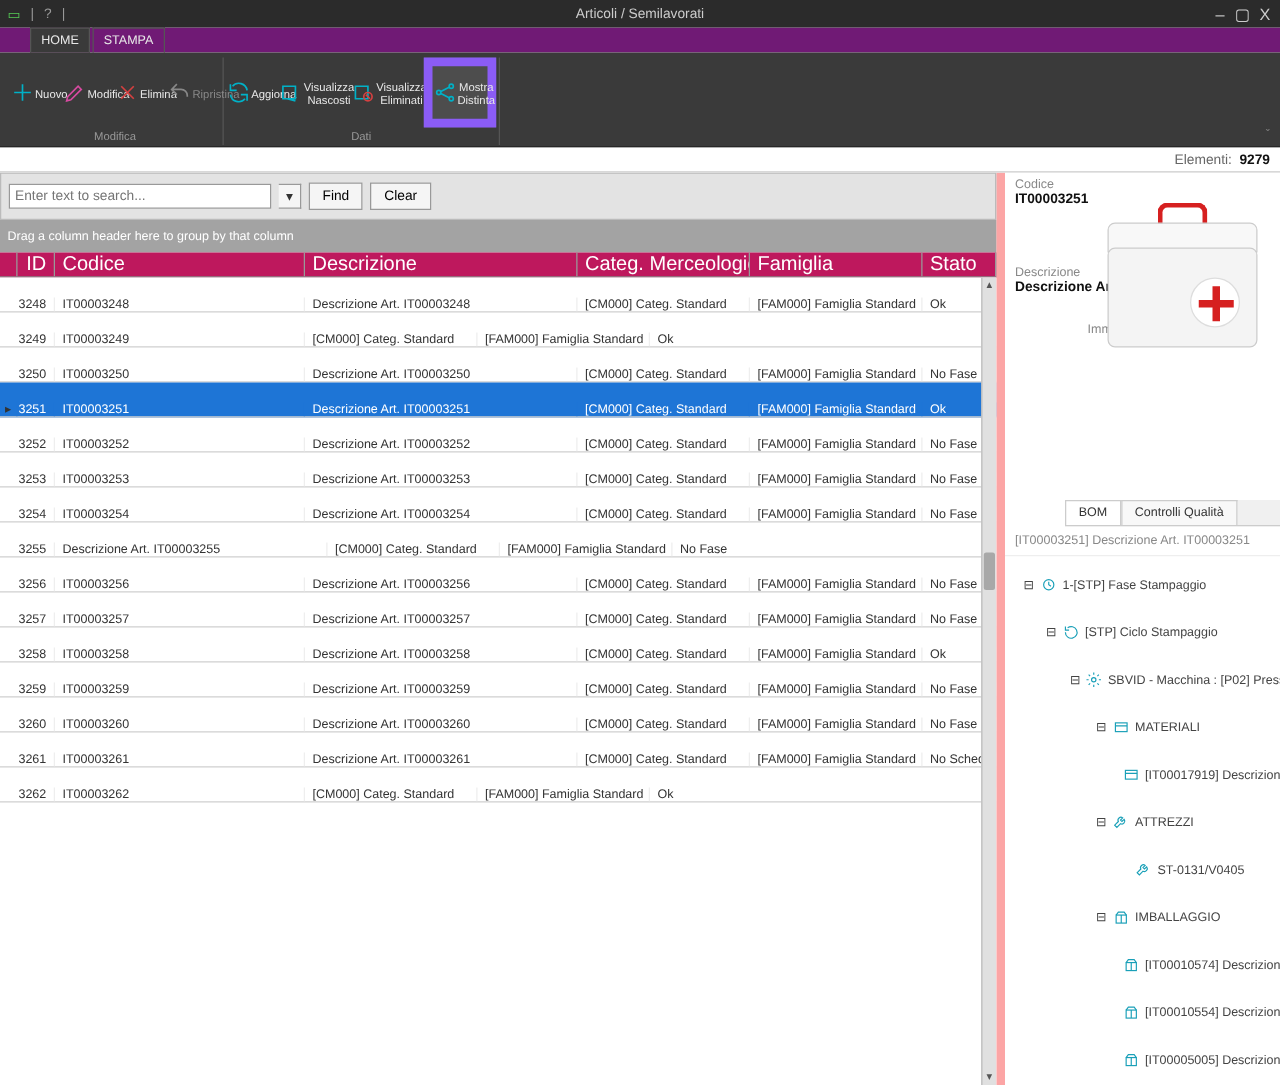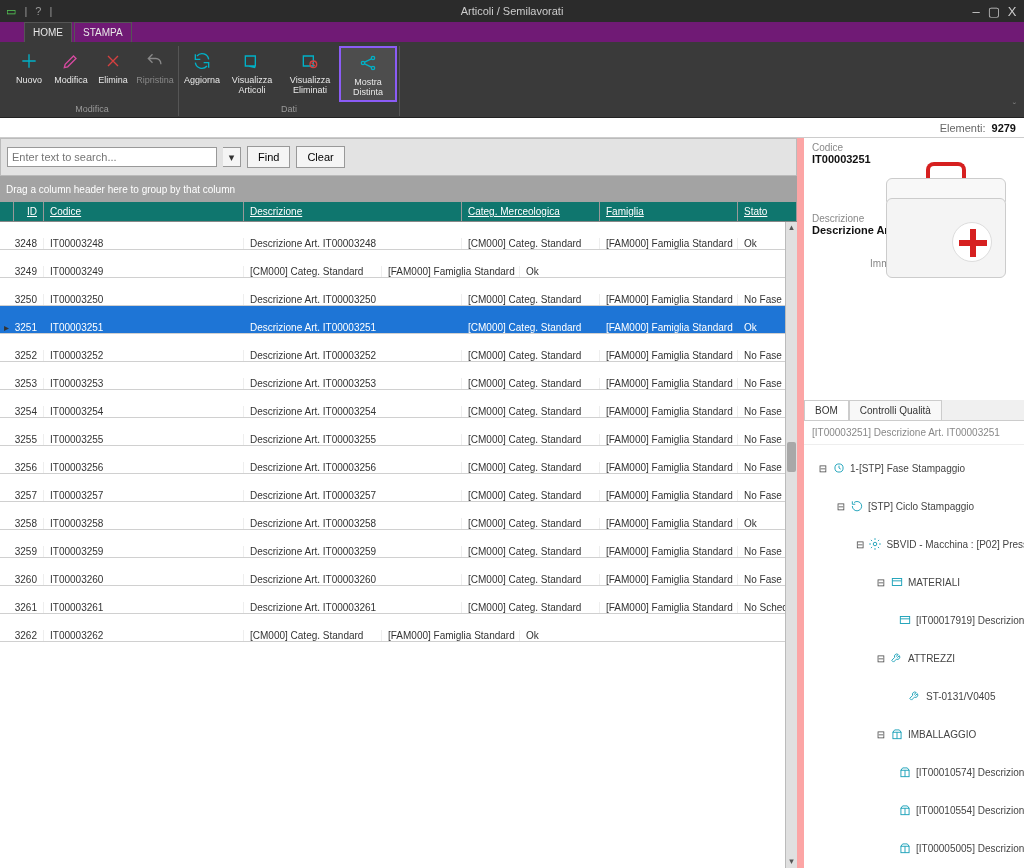--- a/index.html
+++ b/index.html
@@ -14,23 +14,23 @@
 
 
 .menutabs { height: 20px; background: #701a75; display: flex; align-items: flex-end; padding-left: 24px; }
 .menutabs .tab { color: #e8e8e8; font-size: 10px; padding: 4px 8px; border: 1px solid #555; border-bottom: none; margin-right: 2px; cursor: pointer; }
 .menutabs .tab.active { background: #3a3a3a; }
 
 
 .ribbon { height: 76px; background: #3a3a3a; display: flex; align-items: flex-start; padding: 4px 6px 0; border-bottom: 1px solid #222; position: relative; }
 .ribbon-group { display: flex; flex-direction: column; align-items: center; border-right: 1px solid #555; padding: 0 2px; height: 70px; }
 .ribbon-group-buttons { display: flex; }
-.ribbon-btn { display: flex; flex-direction: column; align-items: center; justify-content: flex-start; width: 42px; height: 56px; color: #e8e8e8; font-size: 9px; cursor: pointer; padding-top: 4px; }
+.ribbon-btn { display: flex; align-items: center; justify-content: flex-start; width: 42px; height: 56px; color: #e8e8e8; font-size: 9px; cursor: pointer; padding-top: 4px; }
 .ribbon-btn.wide { width: 58px; }
-.ribbon-btn.active { background: #4d4d4d; border: 2px solid #8b5cf6; }
+.ribbon-btn.active { background: #4d4d4d; border: 7px solid #8b5cf6; }
 .ribbon-btn .ico { width: 22px; height: 22px; margin-bottom: 4px; display: flex; align-items: center; justify-content: center; }
 .ribbon-btn .lbl { text-align: center; line-height: 1.1; }
 .ribbon-group-label { color: #999; font-size: 9px; margin-top: auto; padding-bottom: 2px; }
 .ribbon-arrow { position: absolute; right: 8px; bottom: 4px; color: #888; font-size: 10px; cursor: pointer; }
 
 
 .countbar { height: 20px; background: #fff; border-bottom: 1px solid #ccc; display: flex; align-items: center; justify-content: flex-end; padding-right: 8px; font-size: 11px; color: #666; position: relative; }
 .countbar b { color: #111; margin-left: 6px; }
 
 
@@ -42,21 +42,21 @@
 
 .searchbar { height: 38px; background: #e3e3e3; border: 1px solid #bbb; display: flex; align-items: center; padding: 0 6px; gap: 6px; }
 .searchbar input { height: 20px; width: 210px; border: 1px solid #999; padding: 0 4px; font-size: 11px; }
 .searchbar .dd { width: 18px; height: 20px; border: 1px solid #999; border-left: none; background: #f5f5f5; display: flex; align-items: center; justify-content: center; cursor: pointer; }
 .searchbar button { height: 22px; padding: 0 10px; border: 1px solid #999; background: #f5f5f5; cursor: pointer; font-size: 11px; }
 
 
 .groupbox { height: 26px; background: #a3a3a3; color: #fff; font-size: 10px; display: flex; align-items: center; padding-left: 6px; }
 
 
-.gridhead { display: flex; height: 20px; background: #0f766e; color: #fff; font-size: 10px; border-bottom: 1px solid #888; text-decoration: underline; }
+.gridhead { display: flex; height: 20px; background: #be185d; color: #fff; font-size: 16px; border-bottom: 1px solid #888; }
 .gridhead .col, .gridrow .col { padding: 0 6px; display: flex; align-items: center; border-right: 1px solid #999; overflow: hidden; white-space: nowrap; }
 .c-arrow { width: 14px; }
 .c-id { width: 30px; justify-content: flex-end; }
 .c-cod { width: 200px; }
 .c-desc { width: 218px; }
 .c-cat { width: 138px; }
 .c-fam { width: 138px; }
 .c-stato { flex: 1; }
 
 
@@ -83,21 +83,21 @@
 .image-label { color: #888; font-size: 10px; position: absolute; right: 110px; top: 140px; }
 .firstaid { width: 120px; height: 120px; position: relative; margin-top: 18px; }
 .firstaid .box { position: absolute; bottom: 0; left: 0; width: 120px; height: 80px; background: #f4f4f4; border: 1px solid #ccc; border-radius: 6px; }
 .firstaid .lid { position: absolute; top: 20px; left: 0; width: 120px; height: 24px; background: #f8f8f8; border: 1px solid #ccc; border-radius: 6px 6px 0 0; }
 .firstaid .handle { position: absolute; top: 4px; left: 40px; width: 40px; height: 18px; border: 4px solid #d62020; border-bottom: none; border-radius: 8px 8px 0 0; }
 .firstaid .cross { position: absolute; bottom: 16px; right: 14px; width: 40px; height: 40px; background: #fff; border: 1px solid #ddd; border-radius: 50%; }
 .firstaid .cross::before { content: ""; position: absolute; left: 17px; top: 6px; width: 6px; height: 28px; background: #d62020; }
 .firstaid .cross::after { content: ""; position: absolute; top: 17px; left: 6px; width: 28px; height: 6px; background: #d62020; }
 
 
-.bomtabs { display: flex; border-bottom: 1px solid #ccc; background: #f0f0f0; margin-top: 160px; }
+.bomtabs { display: flex; border-bottom: 1px solid #ccc; background: #f0f0f0; margin-top: 160px; margin-left: 48px; }
 .bomtabs .btab { padding: 4px 10px; font-size: 10px; border: 1px solid #ccc; border-bottom: none; background: #f8f8f8; cursor: pointer; }
 .bomtabs .btab.active { background: #fff; font-weight: normal; }
 .bomtitle { padding: 6px 8px; color: #888; font-size: 10px; border-bottom: 1px solid #eee; }
 
 .tree { flex: 1; overflow: auto; padding: 4px 2px; font-size: 10px; }
 .tree-node { display: flex; align-items: center; height: 38px; gap: 4px; white-space: nowrap; cursor: pointer; }
 .tree .toggle { width: 10px; color: #444; text-align: center; }
 .tree .ic { width: 14px; height: 14px; display: inline-flex; align-items: center; justify-content: center; }
 .tree .lbl { color: #444; }
 .tree-l1 { padding-left: 12px; }
@@ -182,21 +182,21 @@
             </svg>
           </span>
         <span class="lbl">Aggiorna</span>
       </div>
       <div class="ribbon-btn wide">
         <span class="ico teal">
             <svg viewBox="0 0 24 24" width="20" height="20">
               <path d="M4 6h12v12H4zM8 18l8 2"></path>
             </svg>
           </span>
-        <span class="lbl">Visualizza Articoli</span>
+        <span class="lbl">Visualizza Nascosti</span>
       </div>
       <div class="ribbon-btn wide">
         <span class="ico teal">
             <svg viewBox="0 0 24 24" width="20" height="20">
               <path d="M4 6h12v12H4z"></path>
               <circle cx="16" cy="16" r="4" stroke="#d64040"></circle>
               <path d="M14 14l4 4" stroke="#d64040"></path>
             </svg>
           </span>
         <span class="lbl">Visualizza Eliminati</span>
@@ -302,21 +302,20 @@
           <div class="col c-id">3254</div>
           <div class="col c-cod">IT00003254</div>
           <div class="col c-desc">Descrizione Art. IT00003254</div>
           <div class="col c-cat">[CM000] Categ. Standard</div>
           <div class="col c-fam">[FAM000] Famiglia Standard</div>
           <div class="col c-stato">No Fase</div>
         </div>
         <div class="gridrow">
           <div class="col c-arrow"></div>
           <div class="col c-id">3255</div>
-          <div class="col c-cod">IT00003255</div>
           <div class="col c-desc">Descrizione Art. IT00003255</div>
           <div class="col c-cat">[CM000] Categ. Standard</div>
           <div class="col c-fam">[FAM000] Famiglia Standard</div>
           <div class="col c-stato">No Fase</div>
         </div>
         <div class="gridrow">
           <div class="col c-arrow"></div>
           <div class="col c-id">3256</div>
           <div class="col c-cod">IT00003256</div>
           <div class="col c-desc">Descrizione Art. IT00003256</div>

